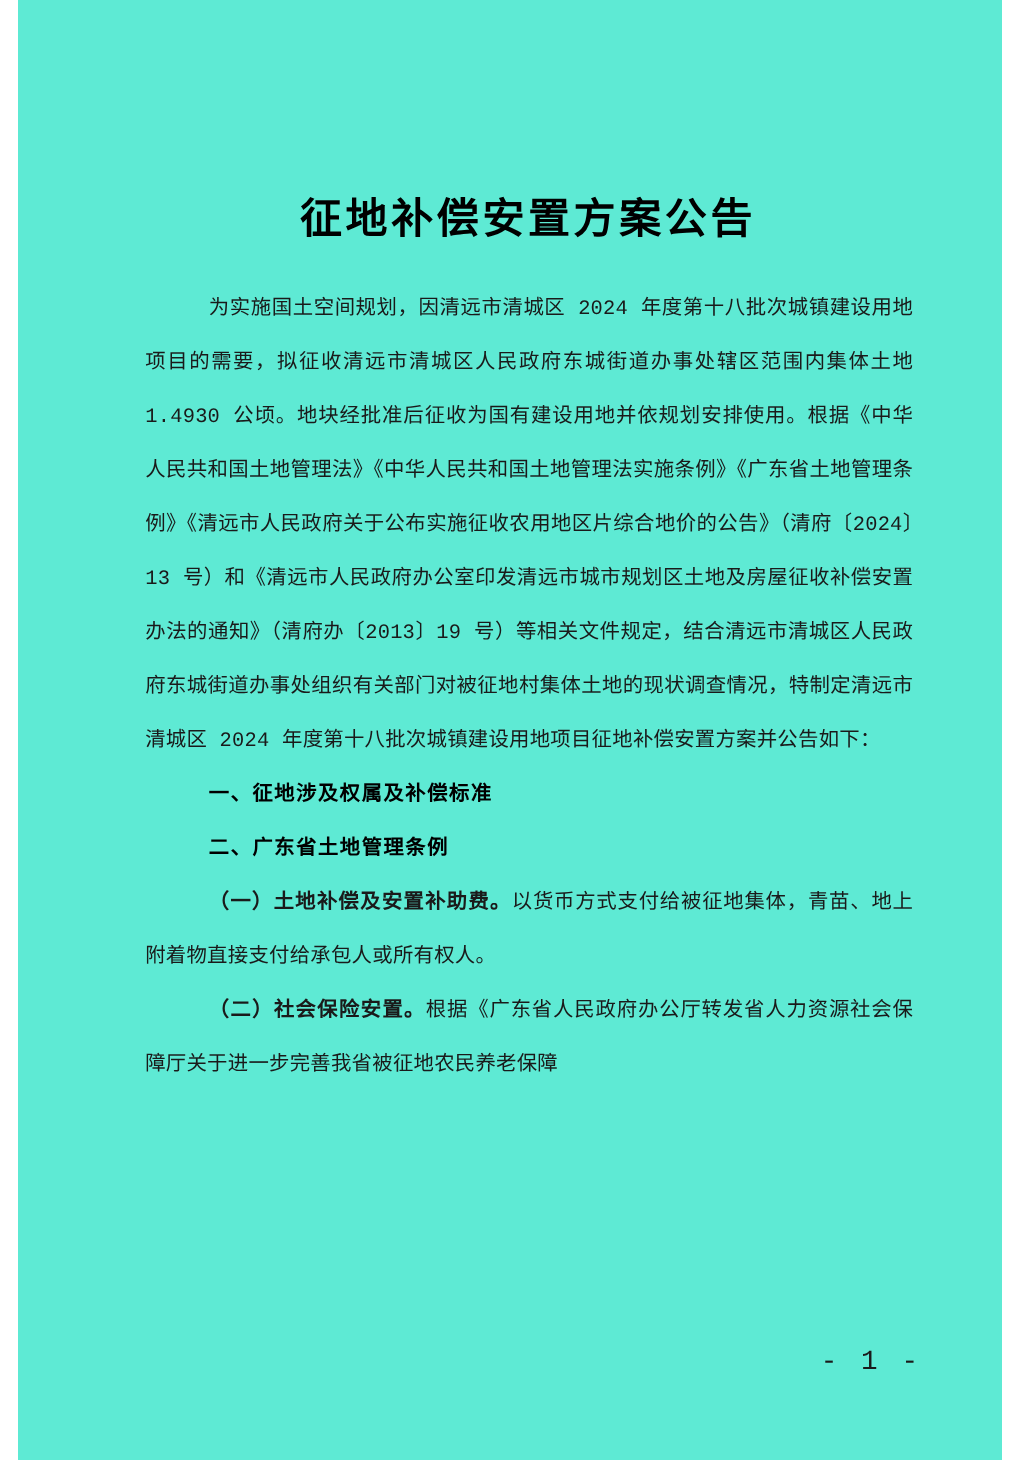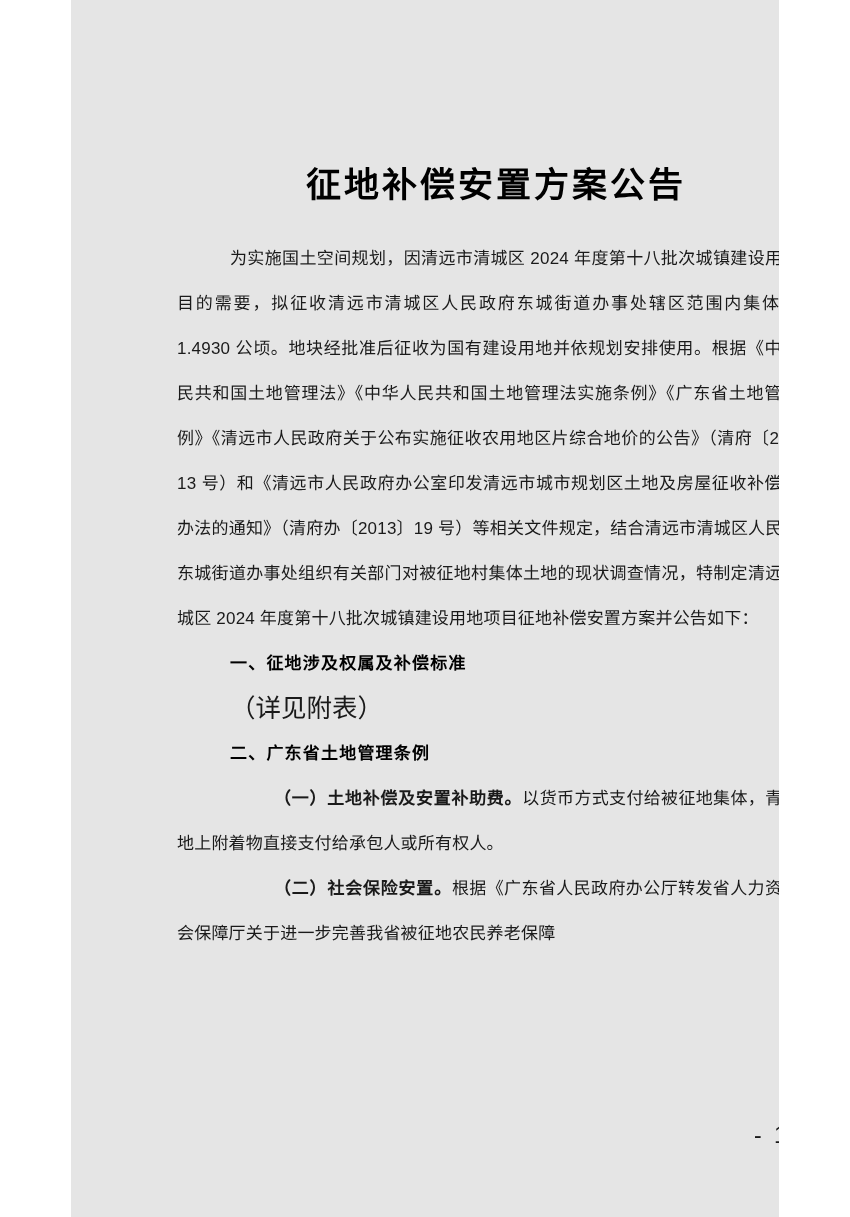--- a/index.html
+++ b/index.html
@@ -4,26 +4,26 @@
 <title>征地补偿安置方案公告</title>
 <style>
   html, body {
     margin: 0;
     padding: 0;
     background: #ffffff;
   }
 
   .page {
     position: relative;
-    width: 708px;
+    width: 820px;
     height: 1217px;
     margin: 0 auto;
-    background: #e5e5e5;
+    background: #5eead4;
     overflow: hidden;
-    font-family: Liberation Sans, sans-serif;
+    font-family: Liberation Mono, monospace;
     color: #1a1a1a;
     -webkit-font-smoothing: antialiased;
   }
 
   
   .doc-title {
     position: absolute;
     top: 138px;
     left: 0;
     width: 850px;
@@ -55,21 +55,20 @@
     color: #1a1a1a;
   }
 
   .para.indent {
     text-indent: 53px;
   }
 
   .para .lead {
     font-weight: 700;
     letter-spacing: 0.6px;
-    margin-left: 44px;
   }
 
   
   .section-head {
     font-size: 17px;
     line-height: 45px;
     font-weight: 700;
     text-indent: 53px;
     letter-spacing: 1.2px;
     margin: 0;
@@ -111,21 +110,20 @@
 <div class="page">
 
   <h1 class="doc-title">征地补偿安置方案公告</h1>
 
   <div class="body-col">
 
     <p class="para indent">为实施国土空间规划，因清远市清城区 2024 年度第十八批次城镇建设用地项目的需要，拟征收清远市清城区人民政府东城街道办事处辖区范围内集体土地 1.4930 公顷。地块经批准后征收为国有建设用地并依规划安排使用。根据《中华人民共和国土地管理法》《中华人民共和国土地管理法实施条例》《广东省土地管理条例》《清远市人民政府关于公布实施征收农用地区片综合地价的公告》（清府〔2024〕13 号）和《清远市人民政府办公室印发清远市城市规划区土地及房屋征收补偿安置办法的通知》（清府办〔2013〕19 号）等相关文件规定，结合清远市清城区人民政府东城街道办事处组织有关部门对被征地村集体土地的现状调查情况，特制定清远市清城区 2024 年度第十八批次城镇建设用地项目征地补偿安置方案并公告如下：</p>
 
     <p class="section-head">一、征地涉及权属及补偿标准</p>
 
-    <p class="note-line">（详见附表）</p>
 
     <p class="section-head">二、广东省土地管理条例</p>
 
     <p class="para indent"><span class="lead">（一）土地补偿及安置补助费。</span><span>以货币方式支付给被征地集体，青苗、地上附着物直接支付给承包人或所有权人。</span></p>
 
     <p class="para indent"><span class="lead">（二）社会保险安置。</span><span>根据《广东省人民政府办公厅转发省人力资源社会保障厅关于进一步完善我省被征地农民养老保障</span></p>
 
   </div>
 
   <div class="page-number">

